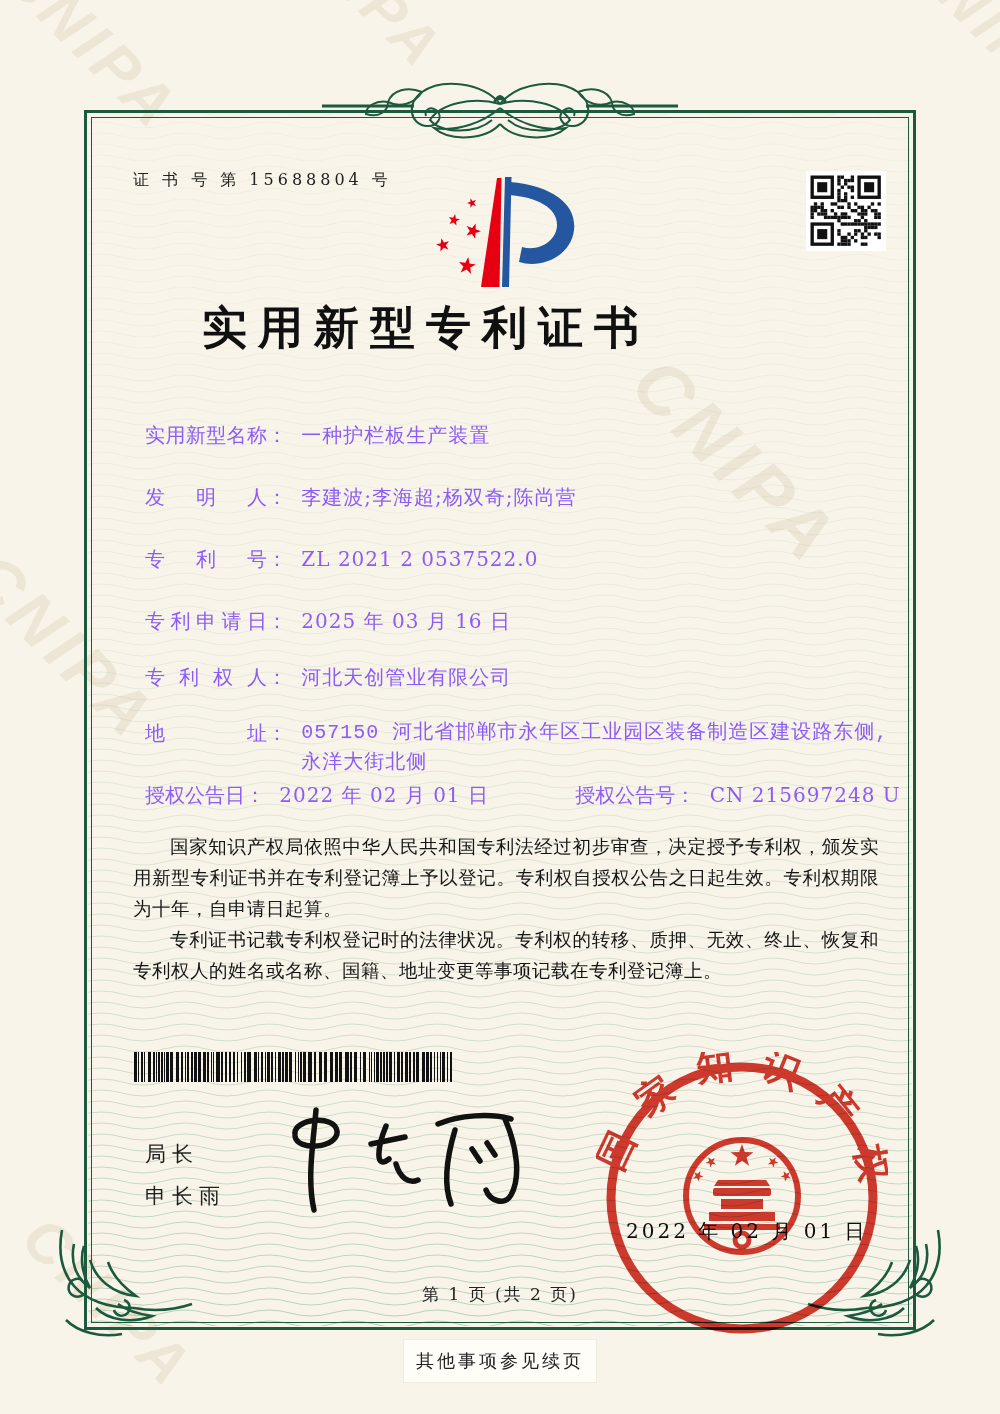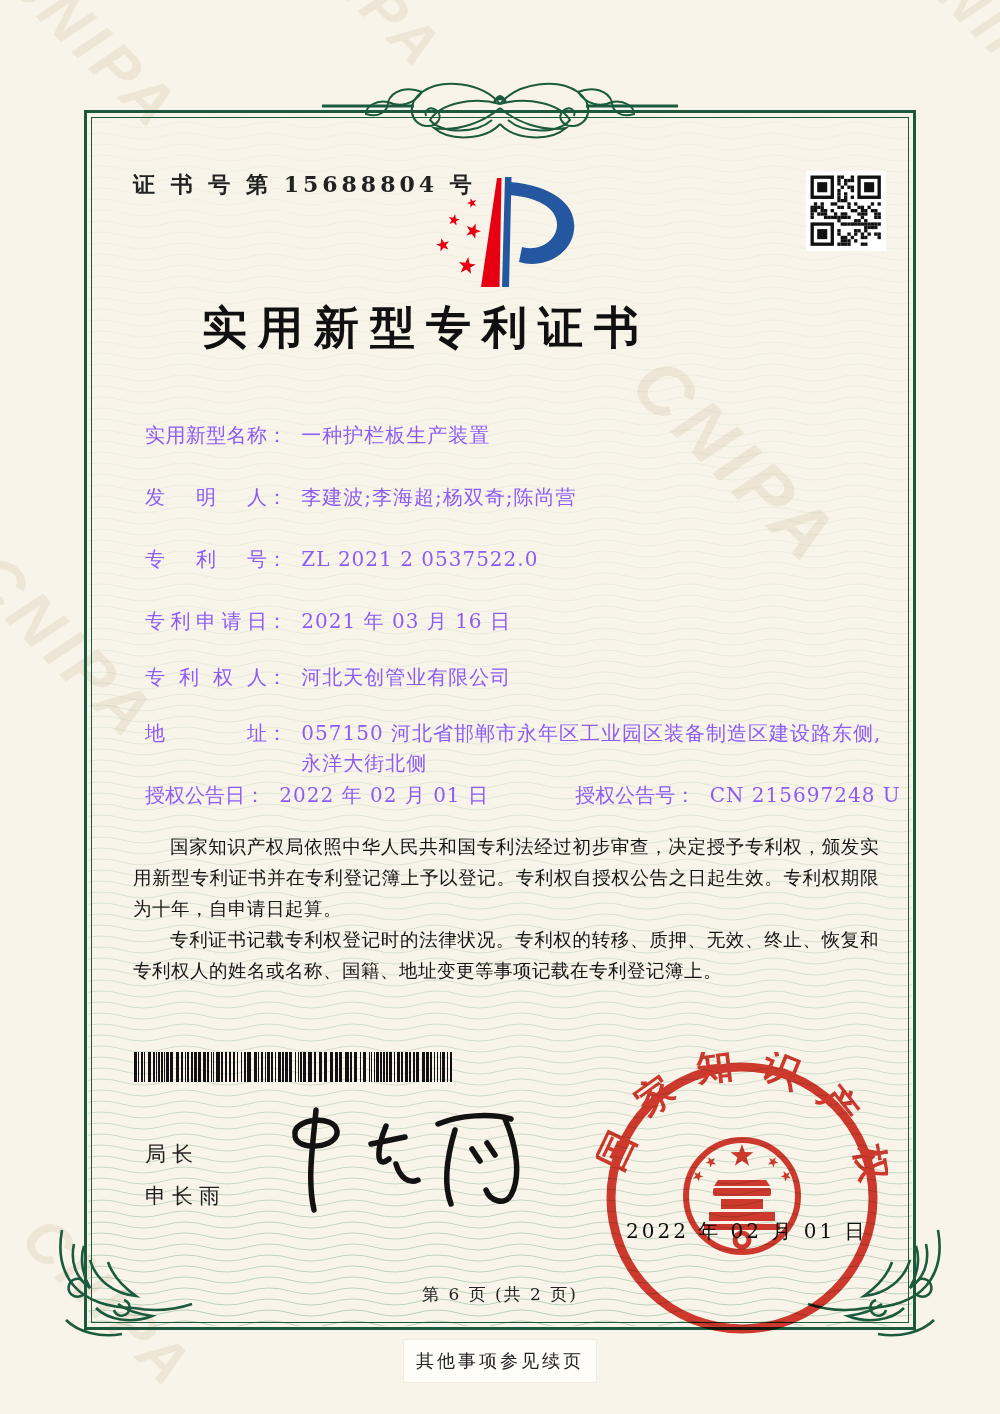--- a/index.html
+++ b/index.html
@@ -22,21 +22,21 @@
     position:absolute;left:84px;top:110px;width:832px;height:1220px;
     border:3.5px solid #1b5a3c;box-sizing:border-box;
   }
   #frame-inner{
     position:absolute;left:4px;top:4px;right:4px;bottom:4px;
     border:1.2px solid #1b5a3c;
   }
   #waves{position:absolute;left:88px;top:114px;pointer-events:none;}
   
   #cert-no{
-    position:absolute;left:133px;top:170px;font-size:22px;letter-spacing:4px;color:#222;font-weight:bold;
+    position:absolute;left:133px;top:170px;font-size:16px;letter-spacing:4px;color:#222;
   }
   #qr{position:absolute;left:806px;top:171px;width:80px;height:80px;background:#fff;}
   #logo{position:absolute;left:415px;top:166px;width:180px;height:140px;}
   #title{
     position:absolute;left:0;top:298px;width:852px;text-align:center;
     font-size:45px;font-weight:bold;letter-spacing:11px;color:#101010;
   }
   
   .row{position:absolute;left:145px;font-size:20px;line-height:30px;color:#8b5cf6;}
   .flabel{
@@ -413,29 +413,29 @@
   <div class="row" style="top:482px;">
     <span class="flabel">发明人</span><span class="colon">：</span>
     <span class="fvalue">李建波;李海超;杨双奇;陈尚营</span>
   </div>
   <div class="row" style="top:544px;">
     <span class="flabel">专利号</span><span class="colon">：</span>
     <span class="fvalue">ZL 2021 2 0537522.0</span>
   </div>
   <div class="row" style="top:606px;">
     <span class="flabel">专利申请日</span><span class="colon">：</span>
-    <span class="fvalue">2021 年 03 月 16 日</span>
+    <span class="fvalue">2025 年 03 月 16 日</span>
   </div>
   <div class="row" style="top:662px;">
     <span class="flabel">专利权人</span><span class="colon">：</span>
     <span class="fvalue">河北天创管业有限公司</span>
   </div>
   <div class="row" style="top:718px;">
     <span class="flabel">地址</span><span class="colon">：</span>
-    <span class="fvalue" style="width:600px;">057150 河北省邯郸市永年区工业园区装备制造区建设路东侧,永洋大街北侧</span>
+    <span class="fvalue" style="width:600px;font-family:Liberation Mono, monospace;">057150 河北省邯郸市永年区工业园区装备制造区建设路东侧,永洋大街北侧</span>
   </div>
   <div class="row" style="top:780px;">
     <span class="grant-group">
       <span>授权公告日</span><span class="colon">：</span>
       <span class="fvalue">2022 年 02 月 01 日</span>
     </span>
     <span class="grant-group" style="margin-left:80px;">
       <span>授权公告号</span><span class="colon">：</span>
       <span class="fvalue">CN 215697248 U</span>
     </span>
@@ -568,18 +568,18 @@
       <path d="M118 134 l4 -6 h48 l4 6 z" fill="#d03024"></path>
       <rect x="117" y="136" width="58" height="8" rx="2" fill="#d03024"></rect>
       <rect x="125" y="147" width="42" height="10" fill="#d03024"></rect>
       <rect x="113" y="160" width="66" height="9" fill="#d03024"></rect>
       <rect x="108" y="172" width="76" height="6" fill="#d03024"></rect>
       <circle cx="146" cy="188" r="7" fill="none" stroke="#d03024" stroke-width="5"></circle>
     </g>
   </svg>
   <div id="seal-date">2022 年 02 月 01 日</div>
 
-  <div id="page-footer">第 6 页 (共 2 页)</div>
+  <div id="page-footer">第 1 页 (共 2 页)</div>
   <div id="cont-note-wrap">
     <span id="cont-note">其他事项参见续页</span>
   </div>
 
 </div>
 
 </body></html>

